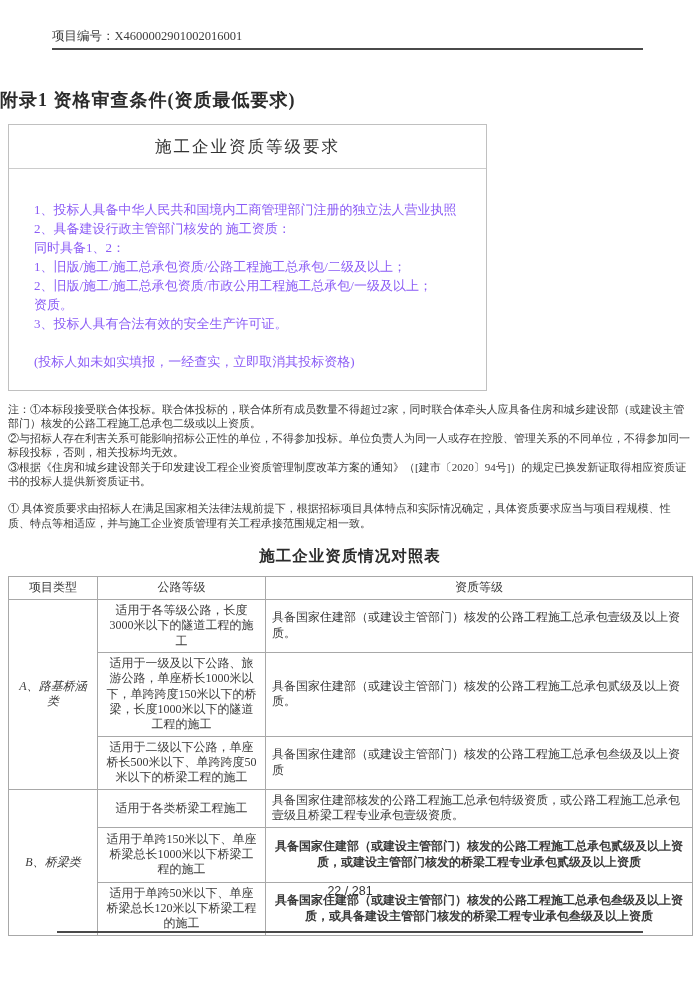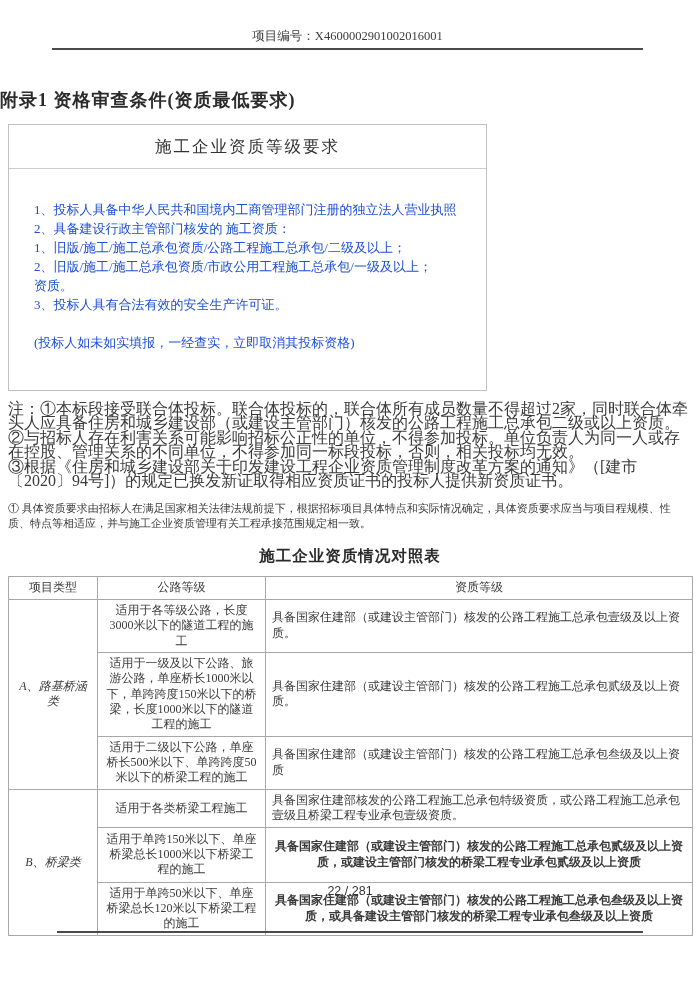--- a/index.html
+++ b/index.html
@@ -8,21 +8,21 @@
     width:700px;height:990px;
     background:#ffffff;
     color:#3a3a3a;
     font-family:"Liberation Serif","DejaVu Serif",serif;
     overflow:hidden;
   }
   
   .doc-header{
     margin:28px 57px 0 52px;
     border-bottom:2px solid #4a4a4a;
-    text-align:center;
+    text-align:left;
     font-size:12.5px;
     padding-bottom:3px;
     color:#3c3c3c;
   }
   .doc-title{
     margin:38px 0 12px 0;
     text-align:left;
     font-size:18px;
     font-weight:bold;
     color:#2b2b2b;
@@ -42,28 +42,28 @@
     font-size:16.5px;
     letter-spacing:2px;
     border-bottom:1px solid #cccccc;
     color:#333333;
   }
   .req-box-body{
     padding:31px 25px 0 25px;
     height:190px;
     font-size:13px;
     line-height:19px;
-    color:#1d4ed8;
+    color:#8b5cf6;
   }
   .req-line{margin:0;}
   .req-warning{margin:19px 0 0 0;}
   
   .notes{
     margin:11px 8px 0 8px;
-    font-size:16px;
+    font-size:11px;
     line-height:14.4px;
     color:#3a3a3a;
   }
   .notes p{margin:0;}
   .extra-note{
     margin:13px 8px 0 8px;
     font-size:11px;
     line-height:15px;
     color:#3a3a3a;
   }
@@ -122,20 +122,21 @@
     <span>项目编号：X4600002901002016001</span>
   </div>
 
   <div class="doc-title">附录1 资格审查条件(资质最低要求)</div>
 
   <div class="req-box">
     <div class="req-box-heading">施工企业资质等级要求</div>
     <div class="req-box-body">
       <p class="req-line">1、投标人具备中华人民共和国境内工商管理部门注册的独立法人营业执照</p>
       <p class="req-line">2、具备建设行政主管部门核发的 施工资质：</p>
+      <p class="req-line">同时具备1、2：</p>
       <p class="req-line">1、旧版/施工/施工总承包资质/公路工程施工总承包/二级及以上；</p>
       <p class="req-line">2、旧版/施工/施工总承包资质/市政公用工程施工总承包/一级及以上；</p>
       <p class="req-line">资质。</p>
       <p class="req-line">3、投标人具有合法有效的安全生产许可证。</p>
       <p class="req-warning">(投标人如未如实填报，一经查实，立即取消其投标资格)</p>
     </div>
   </div>
 
   <div class="notes">
     <p>注：①本标段接受联合体投标。联合体投标的，联合体所有成员数量不得超过2家，同时联合体牵头人应具备住房和城乡建设部（或建设主管部门）核发的公路工程施工总承包二级或以上资质。</p>

